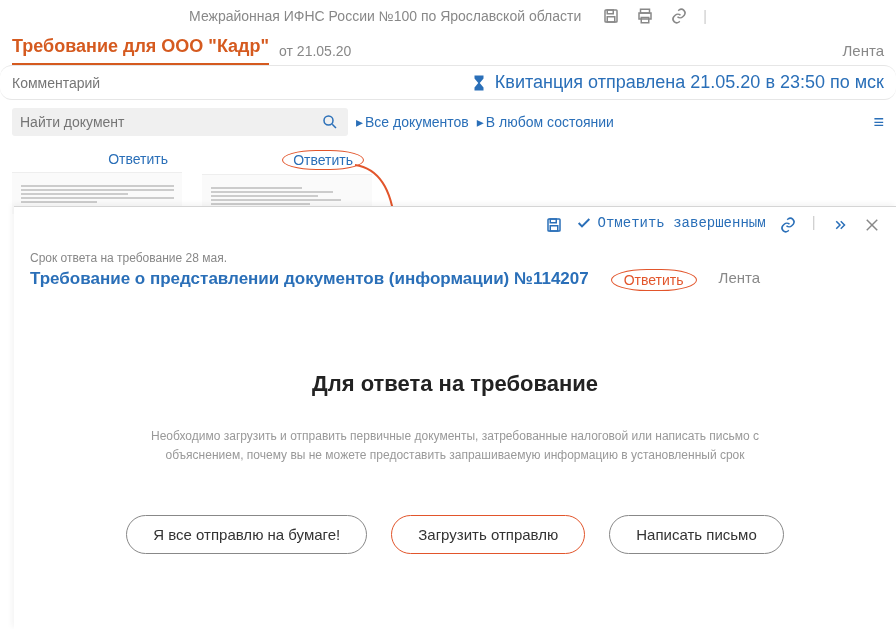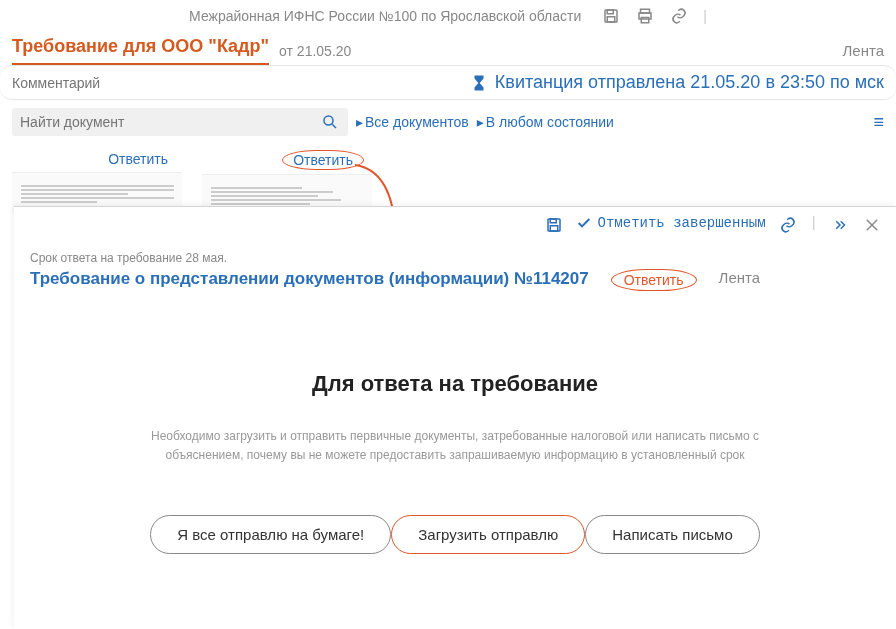--- a/index.html
+++ b/index.html
@@ -84,21 +84,21 @@
   .deadline { color:#888; padding:8px 16px 4px; font-size:12px;}
   .req-title-row { display:flex; gap:22px; padding:0 16px 10px;}
   .req-title { color:#2a6fb8; font-size:17px; font-weight:600;}
   .reply-pill {
     color:#e2552b; border:1.5px solid #e2552b; border-radius:50%/60%;
     padding:2px 12px; font-size:14px; cursor:pointer;
   }
   .panel-lenta { color:#888; font-size:15px; cursor:pointer;}
   .instr-title { text-align:center; font-size:22px; font-weight:bold; color:#222; margin-top:70px;}
   .instr-body { text-align:center; color:#999; font-size:12px; line-height:1.6; max-width:720px; margin:30px auto 0; padding:0 20px;}
-  .btn-row { display:flex; justify-content:center; margin-top:50px;}
+  .btn-row { display:flex; justify-content:center; gap:24px; margin-top:50px;}
   .pill-btn {
     border:1px solid #888; background:#fff; color:#333;
     border-radius:22px; padding:10px 26px; font-size:15px; cursor:pointer;
   }
   .pill-btn.primary { border:1.5px solid #e2552b; color:#333;}
 </style>
 </head>
 <body>
 
 <div class="topbar">

